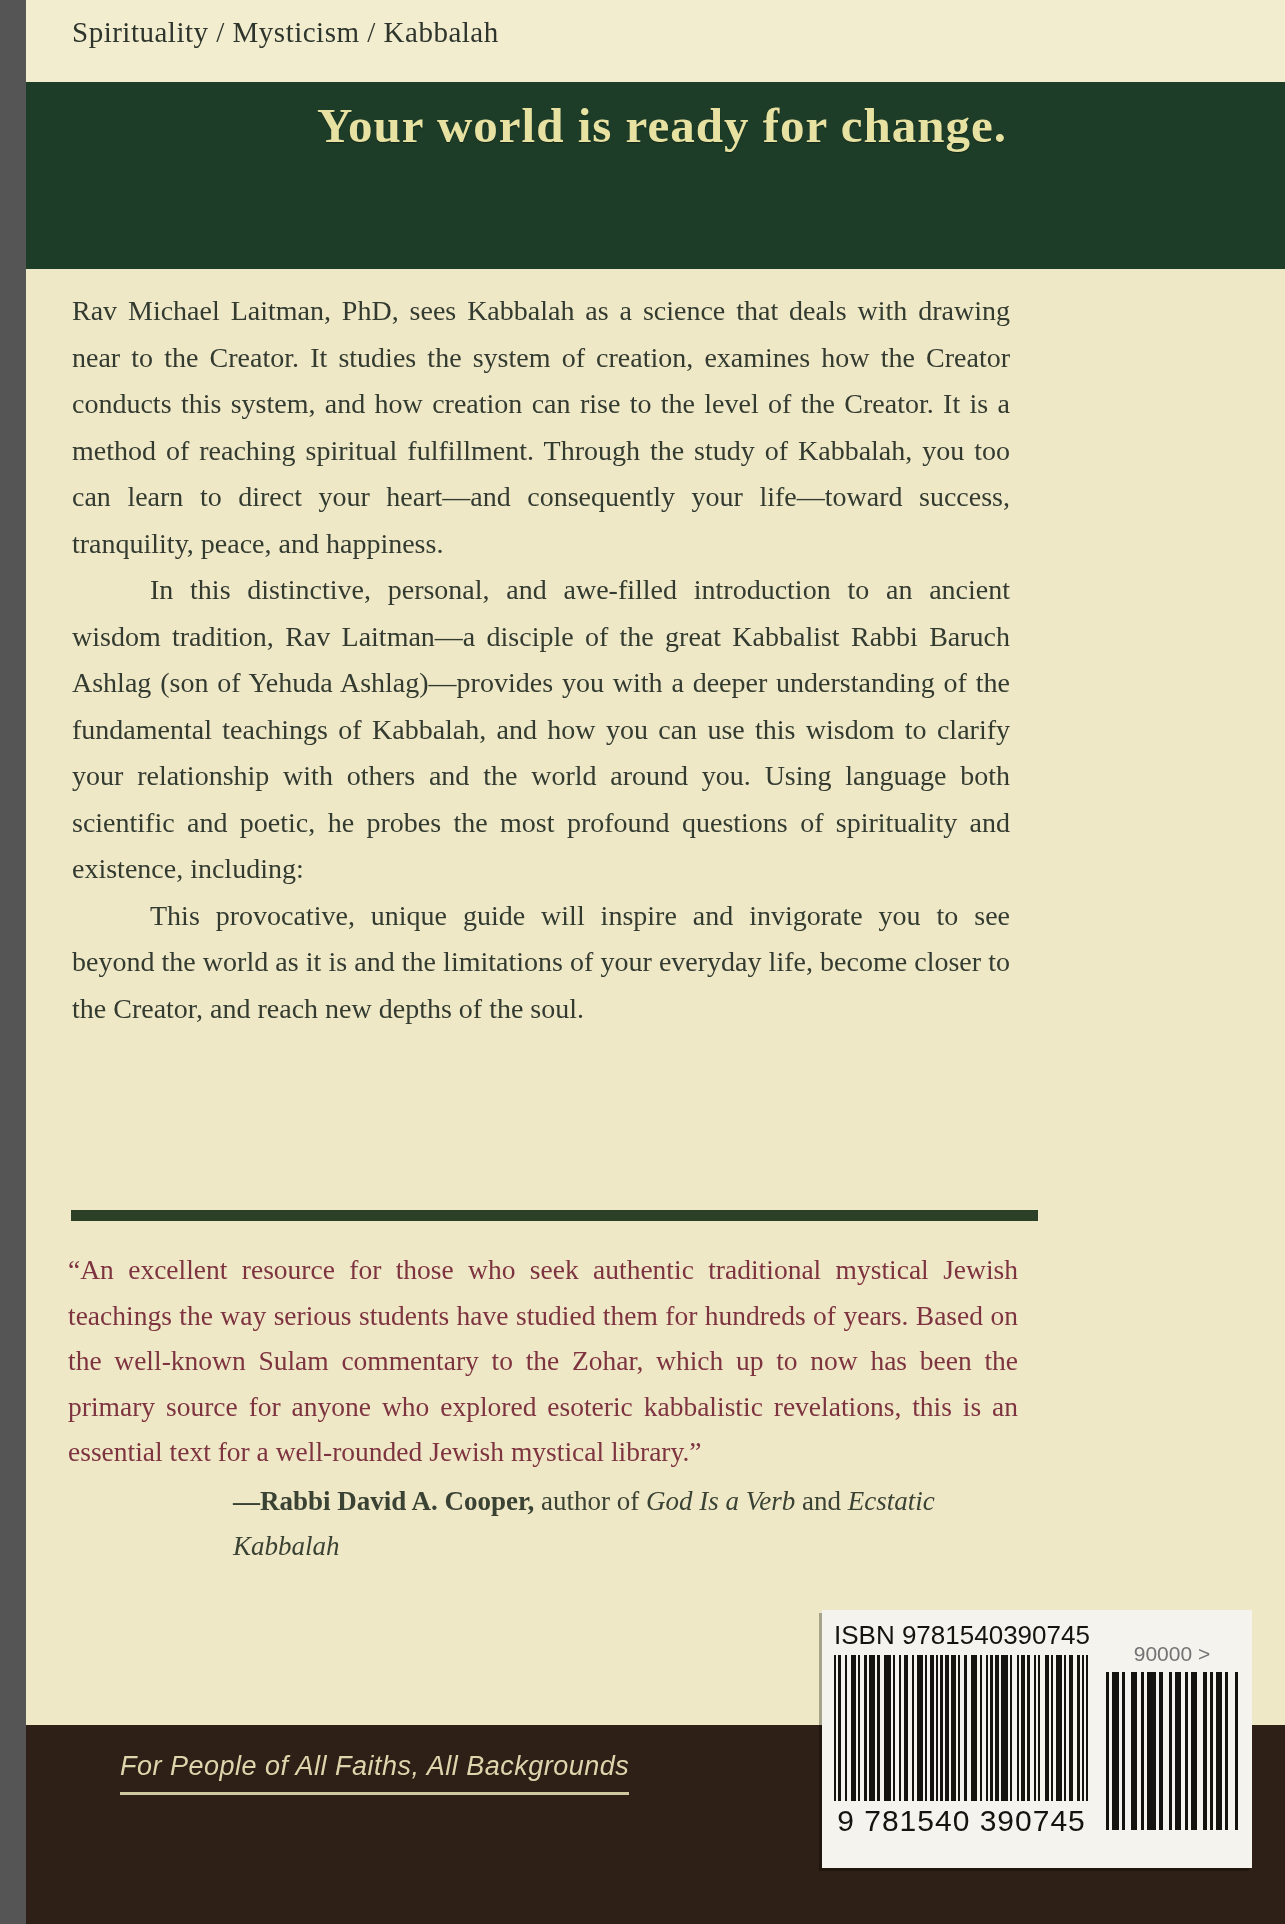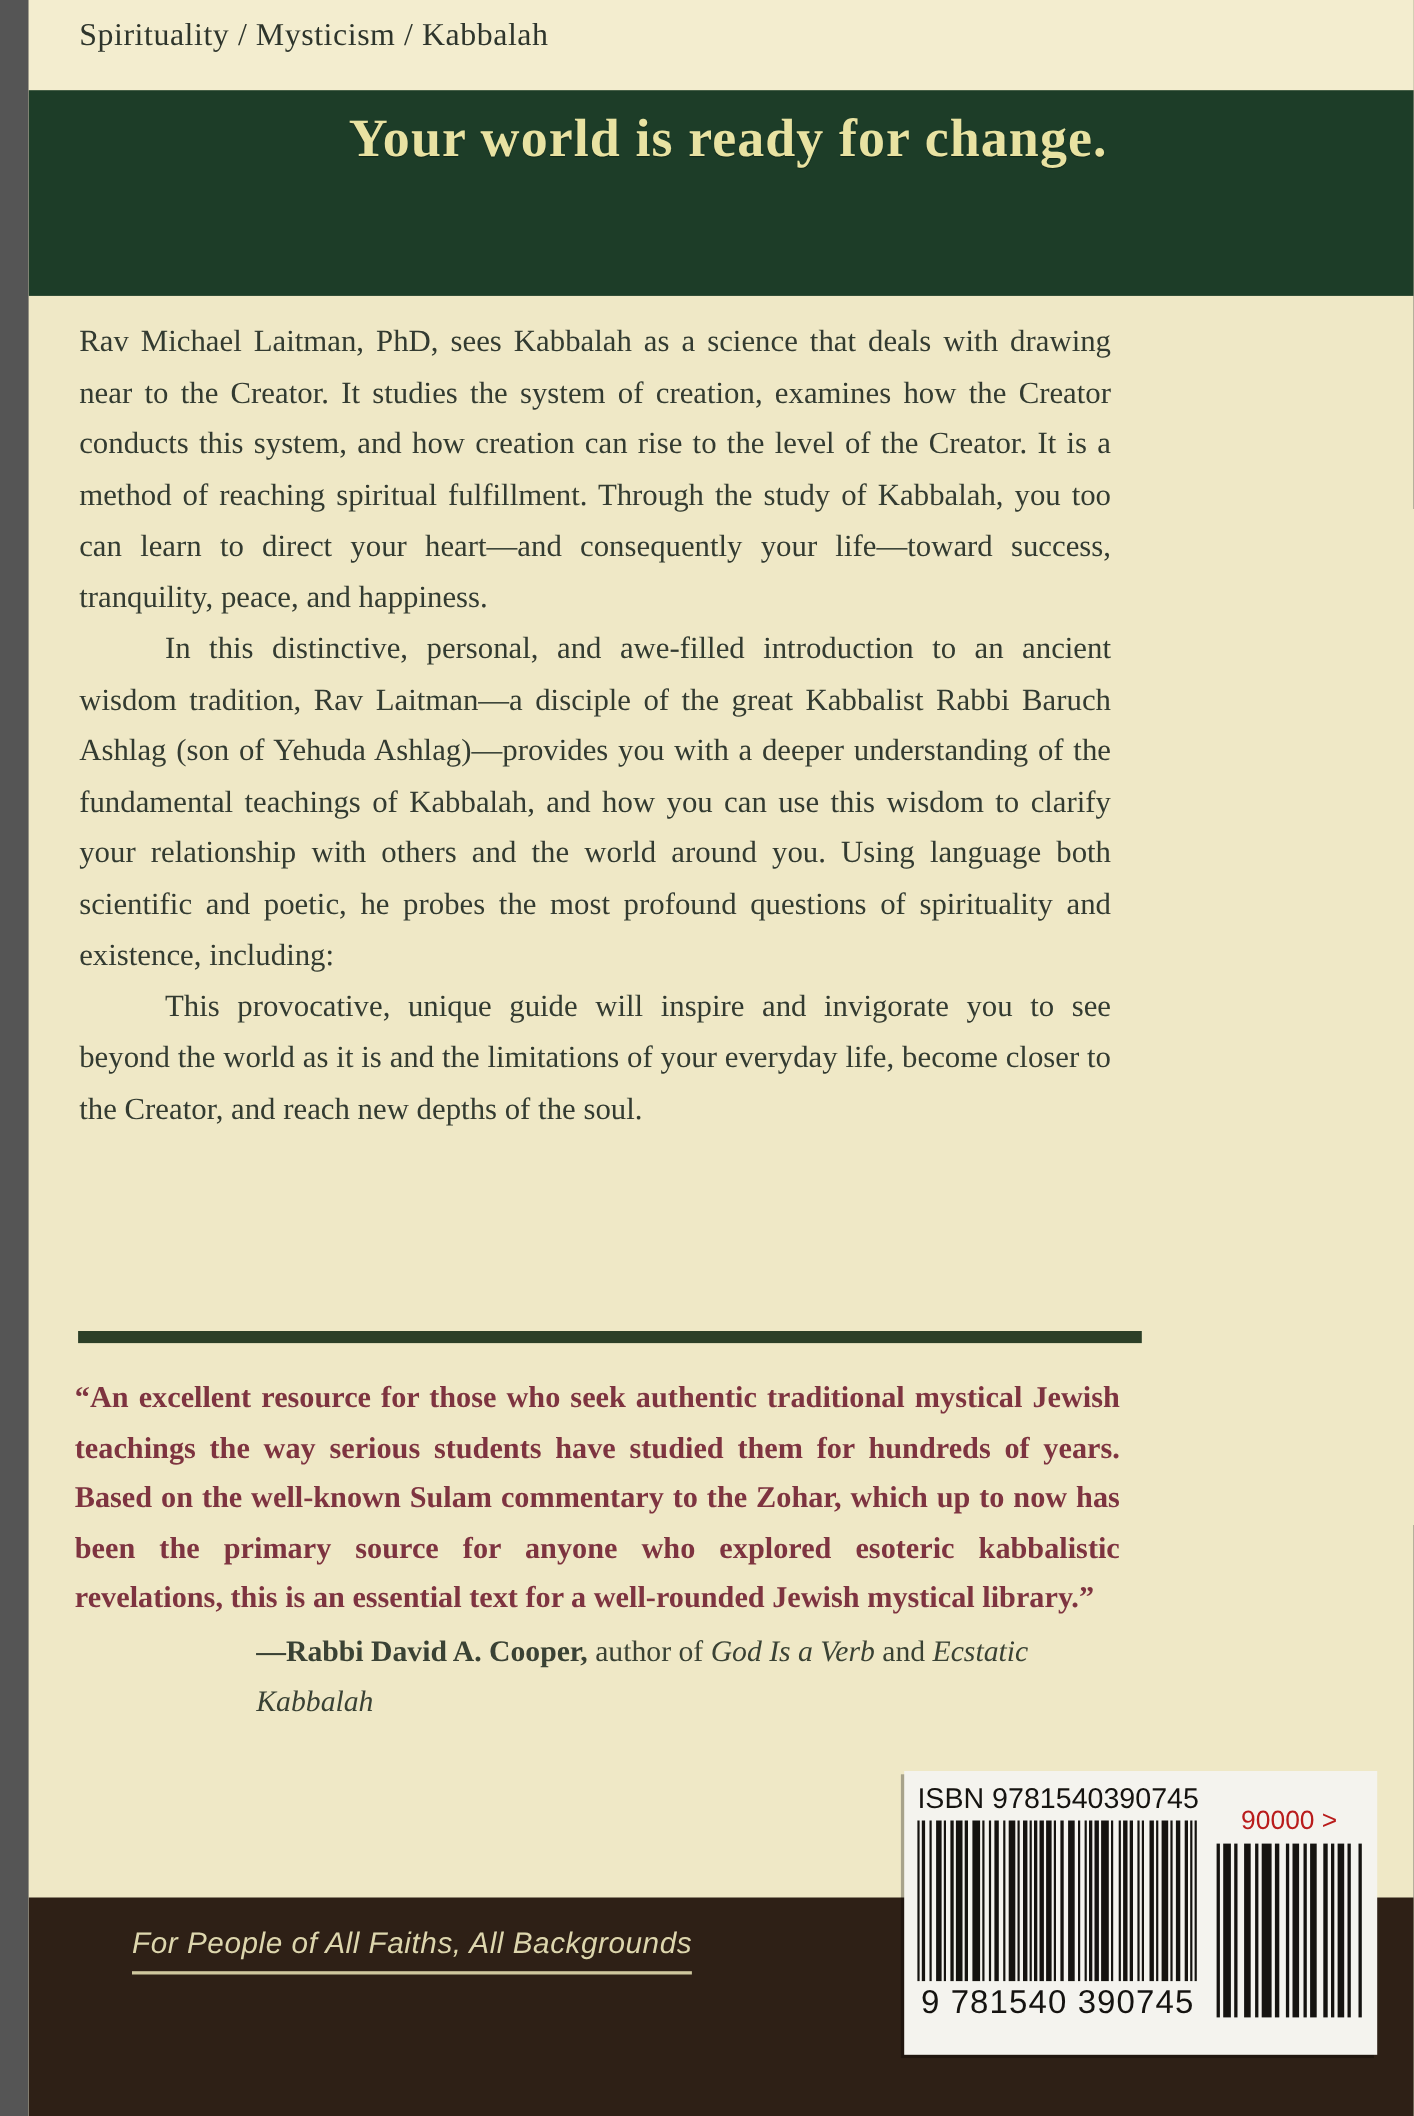--- a/index.html
+++ b/index.html
@@ -32,21 +32,21 @@
   .synopsis p { margin:0; }
   .indent { text-indent:78px; }
   ul.questions { list-style:none; margin:2px 0 0 0; padding:0 0 0 92px; text-align:left; }
   ul.questions li { line-height:48px; }
   ul.questions li::before { content:"\2022"; margin-right:16px; }
   .divider { position:absolute; top:1210px; left:45px; width:967px; height:11px; background:#2c3f27; }
   .testimonial {
     position:absolute; top:1247px; left:42px; width:950px;
     font-size:27.5px; line-height:45.5px; color:#7e3440; text-align:justify;
   }
-  .testimonial .quote { margin:0;font-weight:bold; }
+  .testimonial .quote { margin:0; }
   .attribution {
     margin-top:4px; text-align:left; padding-left:165px;
     color:#3a4234; font-size:27px;
   }
   .attribution .name { font-weight:700; }
   .attribution .title { font-style:italic; }
   .bottom-band { position:absolute; top:1725px; left:0; width:1285px; height:199px; background:#2e2016; z-index:1; }
   .tagline {
     display:inline-block; margin:26px 0 0 94px;
     font-family:"Liberation Sans", sans-serif; font-style:italic;
@@ -63,21 +63,21 @@
     text-align:center; white-space:nowrap;
   }
   .bars-main { display:flex; height:146px; margin-top:4px; }
   .bars-main span, .bars-supp span { height:100%; flex:none; }
   .digits {
     font-family:"Liberation Sans", sans-serif; font-size:30px; color:#151310;
     margin-top:3px; text-align:center; letter-spacing:1px; white-space:nowrap;
   }
   .bc-right { position:absolute; right:14px; top:32px; width:132px; }
   .price {
-    font-family:"Liberation Sans", sans-serif; font-size:24px; color:#b91c1c;
+    font-family:"Liberation Sans", sans-serif; font-size:21px; color:#737373;
     text-align:center; white-space:nowrap;
   }
   .bars-supp { display:flex; height:158px; margin-top:6px; }
 </style>
 </head>
 <body>
 
 <div class="page">
 
   <div class="top-strip"></div>

